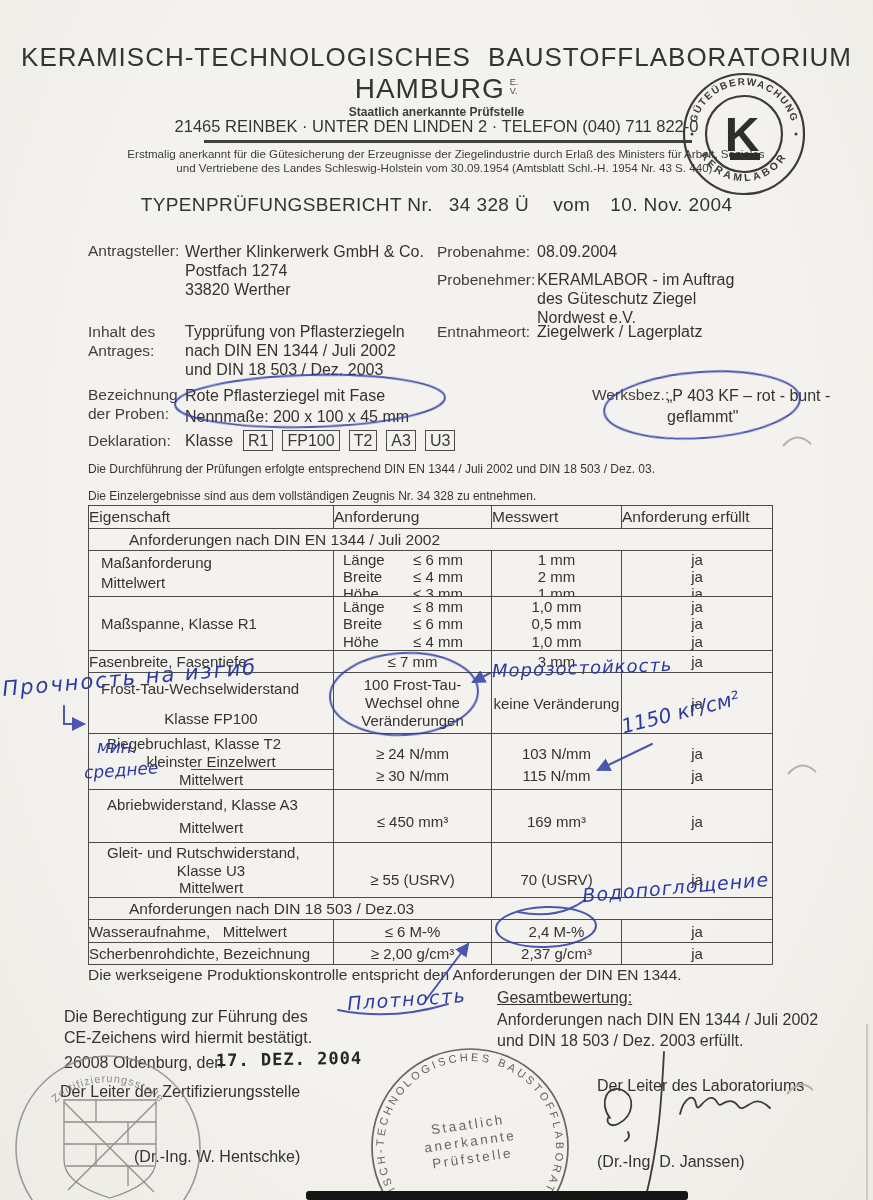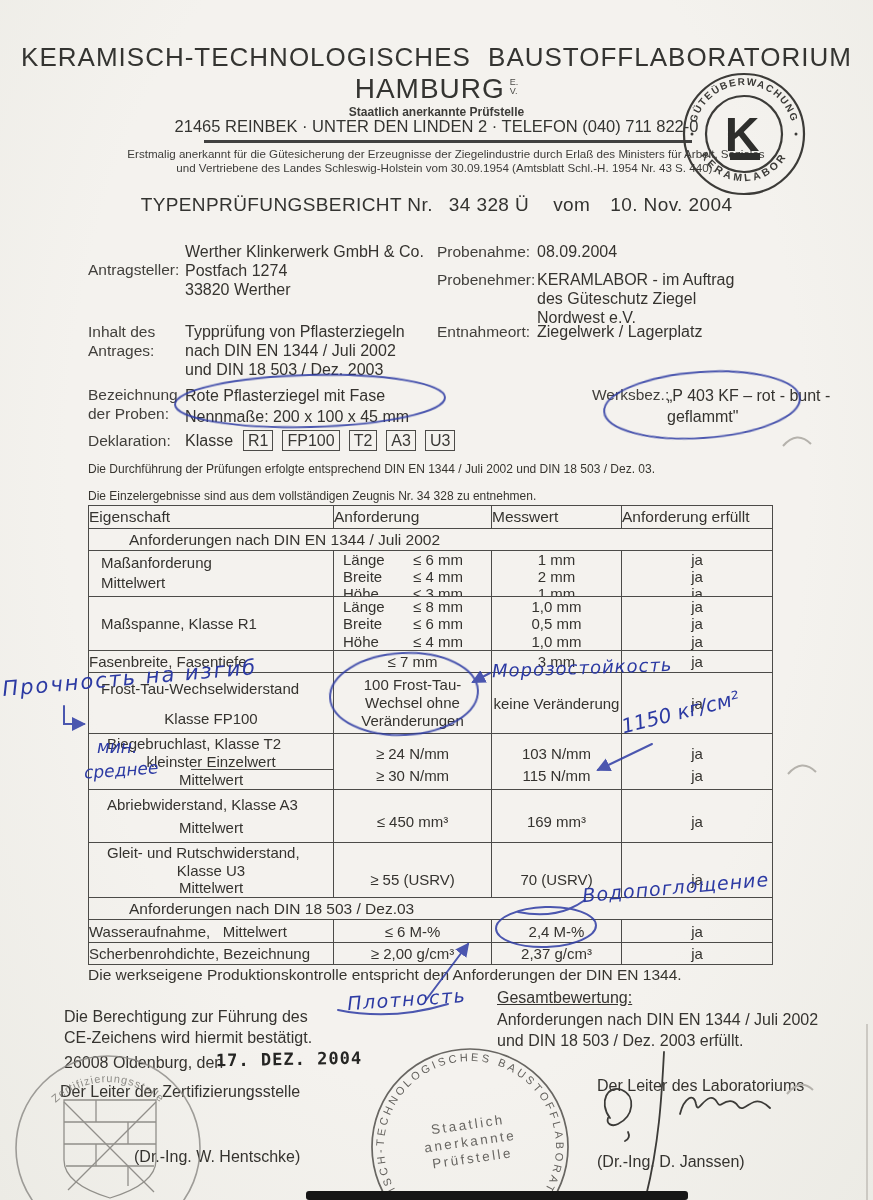--- a/index.html
+++ b/index.html
@@ -93,21 +93,21 @@
     <circle cx="16" cy="68" r="1.5" fill="#3c3b38"></circle>
     <circle cx="120" cy="68" r="1.5" fill="#3c3b38"></circle>
     <text x="66" y="85" text-anchor="middle" font-size="48" font-weight="bold" fill="#2e2e2c">K</text>
     <rect x="54" y="87" width="30" height="7" fill="#2e2e2c"></rect>
   </svg>
 
   <div id="title" class="abs">
     <span>TYPENPRÜFUNGSBERICHT Nr.</span><span class="gap1">34 328 Ü</span><span class="gap2">vom</span><span class="gap3">10. Nov. 2004</span>
   </div>
 
-  <div class="abs lbl" style="left:88px;top:260px;">Antragsteller:</div>
+  <div class="abs lbl" style="left:88px;top:241px;">Antragsteller:</div>
   <div class="abs val" style="left:185px;top:242px;">Werther Klinkerwerk GmbH &amp; Co.
 Postfach 1274
 33820 Werther</div>
 
   <div class="abs lbl" style="left:437px;top:242px;">Probenahme:</div>
   <div class="abs val" style="left:537px;top:242px;">08.09.2004</div>
 
   <div class="abs lbl" style="left:437px;top:270px;">Probenehmer:</div>
   <div class="abs val" style="left:537px;top:270px;">KERAMLABOR - im Auftrag
 des Güteschutz Ziegel

